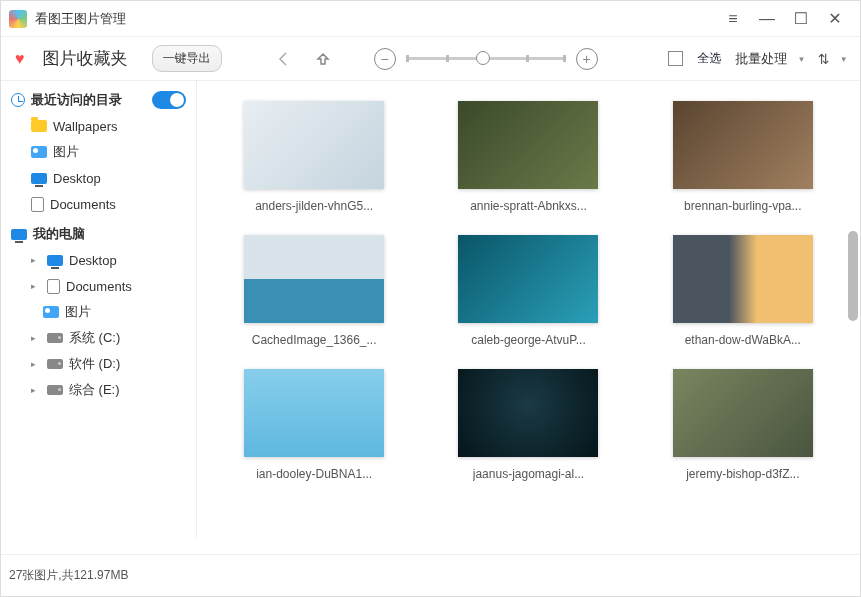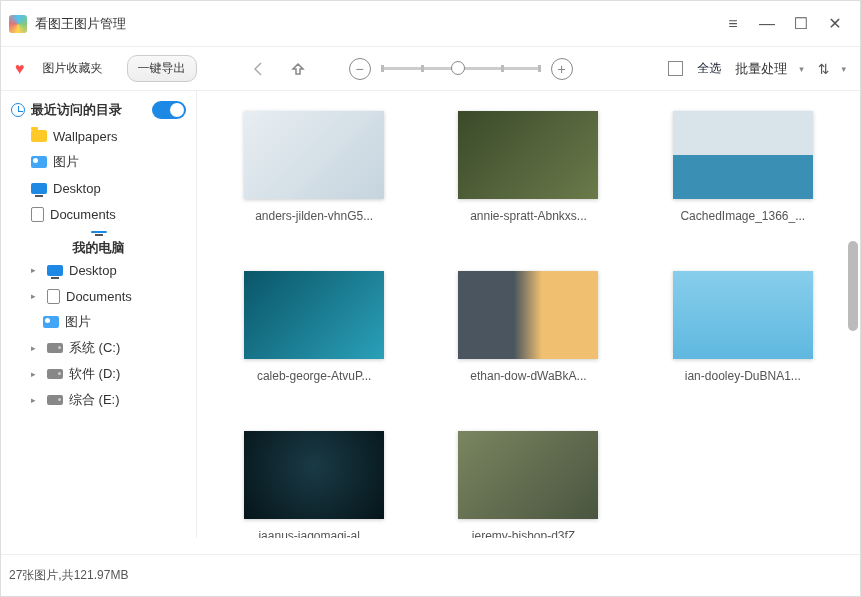--- a/index.html
+++ b/index.html
@@ -1,23 +1,23 @@
 <!DOCTYPE html>
 <html><head>
 <meta charset="utf-8">
 <style>
 * { box-sizing: border-box; margin: 0; padding: 0; font-family: "Microsoft YaHei", sans-serif; }
 body { width: 861px; height: 597px; background: #fff; border: 1px solid #ddd; display: flex; flex-direction: column; overflow: hidden; }
-.titlebar { height: 46px; display: flex; align-items: center; padding: 0 8px; border-bottom: 1px solid #eee; }
+.titlebar { height: 36px; display: flex; align-items: center; padding: 0 8px; border-bottom: 1px solid #eee; }
 .titlebar .app-icon { width: 18px; height: 18px; border-radius: 3px; background: conic-gradient(#4fc3f7,#81c784,#ffd54f,#e57373,#4fc3f7); margin-right: 8px; }
 .titlebar .title { font-size: 13px; color: #333; flex: 1; }
 .titlebar .winbtn { width: 34px; height: 28px; display: flex; align-items: center; justify-content: center; color: #555; cursor: pointer; }
 .toolbar { height: 44px; display: flex; align-items: center; padding: 0 14px; gap: 14px; border-bottom: 1px solid #eee; }
 .heart { color: #ff4d4f; font-size: 16px; margin-right: 4px; }
-.fav-label { font-size: 12px; color: #333; }
+.fav-label { font-size: 17px; color: #333; }
 .export-btn { background: linear-gradient(#f8f8f8,#eee); border: 1px solid #ccc; border-radius: 10px; padding: 4px 10px; font-size: 12px; color: #333; cursor: pointer; margin-left: 10px; }
 .nav-btn { width: 26px; height: 26px; display: flex; align-items: center; justify-content: center; color: #888; cursor: pointer; }
 .zoom-group { display: flex; align-items: center; gap: 10px; }
 .zoom-circle { width: 22px; height: 22px; border: 1.5px solid #888; border-radius: 50%; display: flex; align-items: center; justify-content: center; font-size: 14px; color: #888; cursor: pointer; }
 .slider { width: 160px; height: 3px; background: #ccc; position: relative; border-radius: 2px; }
 .slider .dot { width: 3px; height: 7px; background: #bbb; position: absolute; top: -2px; }
 .slider .thumb { width: 14px; height: 14px; border: 1.5px solid #888; border-radius: 50%; background: #fff; position: absolute; top: -6px; left: 70px; cursor: pointer; }
 .checkbox { width: 15px; height: 15px; border: 1.5px solid #888; cursor: pointer; }
 .tb-label { font-size: 12px; color: #0f172a; }
 .dropdown { font-size: 13px; color: #333; cursor: pointer; display: flex; align-items: center; gap: 12px; }
@@ -37,21 +37,21 @@
 .folder-icon { width: 16px; height: 12px; background: #ffca28; border-radius: 2px; position: relative; }
 .folder-icon::before { content: ""; position: absolute; top: -3px; left: 0; width: 7px; height: 3px; background: #ffca28; border-radius: 1px 1px 0 0; }
 .pic-icon { width: 16px; height: 12px; background: #42a5f5; border-radius: 2px; position: relative; overflow: hidden; }
 .pic-icon::after { content: ""; position: absolute; width: 5px; height: 5px; background: #fff; border-radius: 50%; top: 2px; left: 2px; }
 .monitor-icon { width: 16px; height: 11px; background: #1e88e5; border-radius: 2px; position: relative; }
 .monitor-icon::after { content: ""; position: absolute; width: 8px; height: 2px; background: #555; bottom: -3px; left: 4px; }
 .drive-icon { width: 16px; height: 10px; background: #888; border-radius: 2px; position: relative; }
 .drive-icon::after { content: ""; position: absolute; width: 3px; height: 3px; background: #ccc; border-radius: 50%; top: 3px; right: 2px; }
 .doc-icon { width: 13px; height: 15px; background: #fff; border: 1.5px solid #888; border-radius: 2px; position: relative; }
 .content { flex: 1; position: relative; overflow: hidden; }
-.grid { padding: 20px 30px; display: grid; grid-template-columns: repeat(3,1fr); gap: 48px 40px; }
+.grid { padding: 20px 30px; display: grid; grid-template-columns: repeat(3,1fr); gap: 22px 40px; }
 .thumb-item { display: flex; flex-direction: column; align-items: center; gap: 10px; cursor: pointer; }
 .thumb-img { width: 140px; height: 88px; box-shadow: 0 1px 4px rgba(0,0,0,.2); }
 .thumb-label { font-size: 12px; color: #555; max-width: 140px; white-space: nowrap; overflow: hidden; text-overflow: ellipsis; }
 .scrollbar-track { position: absolute; right: 0; top: 0; width: 14px; height: 100%; }
 .scrollbar-thumb { position: absolute; right: 2px; top: 150px; width: 10px; height: 90px; background: #bbb; border-radius: 5px; cursor: pointer; }
 .statusbar { height: 42px; border-top: 1px solid #eee; display: flex; align-items: center; padding: 0 8px; font-size: 12px; color: #555; margin-top: 16px; }
 
 .g1{background:linear-gradient(135deg,#e8eef2,#c5d4de);}
 .g2{background:linear-gradient(135deg,#3a4a2a,#6b7a4a);}
 .g3{background:linear-gradient(135deg,#5a4530,#a08060);}
@@ -131,21 +131,21 @@
         <span>图片</span>
       </div>
     <div class="side-item indent1">
         <span class="monitor-icon"></span>
         <span>Desktop</span>
       </div>
     <div class="side-item indent1">
         <span class="doc-icon"></span>
         <span>Documents</span>
       </div>
-    <div class="side-item bold" style="padding-left:10px;margin-top:4px;flex-direction:column;">
+    <div class="side-item bold" style="padding-left:10px;margin-top:4px;">
       <span class="monitor-icon"></span>
       <span>我的电脑</span>
     </div>
     <div class="side-item indent1">
         <span class="expander">▸</span>
         <span class="monitor-icon"></span>
         <span>Desktop</span>
       </div>
     <div class="side-item indent1">
         <span class="expander">▸</span>
@@ -177,20 +177,24 @@
     <div class="grid" id="grid">
         <div class="thumb-item">
           <div class="thumb-img g1"></div>
           <div class="thumb-label">anders-jilden-vhnG5...</div>
         </div>
         <div class="thumb-item">
           <div class="thumb-img g2"></div>
           <div class="thumb-label">annie-spratt-Abnkxs...</div>
         </div>
         <div class="thumb-item">
+          <div class="thumb-img g3"></div>
+          <div class="thumb-label">brennan-burling-vpa...</div>
+        </div>
+        <div class="thumb-item">
           <div class="thumb-img g4"></div>
           <div class="thumb-label">CachedImage_1366_...</div>
         </div>
         <div class="thumb-item">
           <div class="thumb-img g5"></div>
           <div class="thumb-label">caleb-george-AtvuP...</div>
         </div>
         <div class="thumb-item">
           <div class="thumb-img g6"></div>
           <div class="thumb-label">ethan-dow-dWaBkA...</div>

